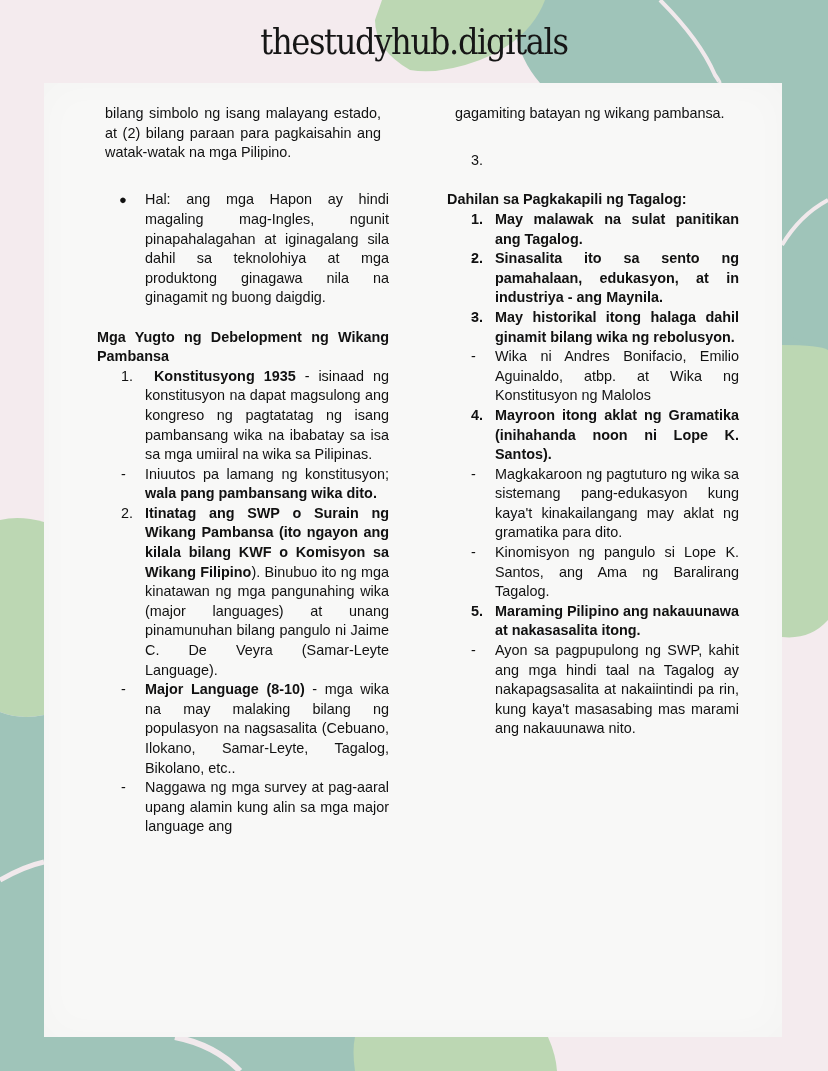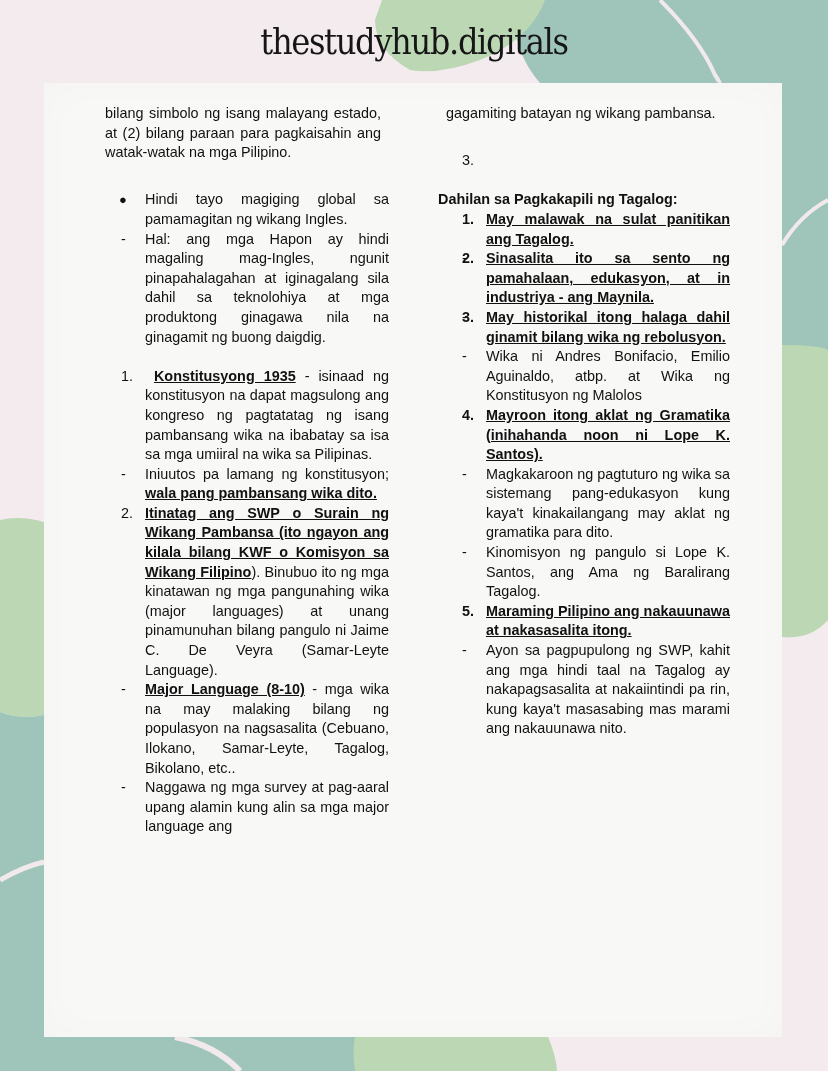--- a/index.html
+++ b/index.html
@@ -19,30 +19,30 @@
   .paper {
     position:absolute; left:44px; top:83px; width:738px; height:954px;
     background:#f8f8f7; z-index:1;
     box-shadow: inset 0 0 40px rgba(0,0,0,0.02);
   }
   .col {
     position:absolute; top:96px; width:292px;
     font-size:14.4px; line-height:19.6px; z-index:2;
   }
   .col.left { left:97px; }
-  .col.right { left:438px; }
+  .col.right { left:447px; }
   .p { text-align:justify; margin:8px; }
   .gap { height:19.6px; }
   .item { position:relative; padding-left:48px; text-align:justify; }
   .item .mk { position:absolute; left:24px; top:0; }
   .item.dash .mk { left:24px; }
   .item.bullet .mk { left:22px; font-size:13px; }
   .item.num .mk { left:24px; }
   .item.numb .mk { left:24px; font-weight:bold; }
-  .b { font-weight:bold;text-decoration:underline; }
+  .b { font-weight:bold; }
   .head { font-weight:bold; text-align:justify; }
 </style>
 </head>
 <body>
 
 <svg class="bg" width="828" height="1071" viewBox="0 0 828 1071">
 
   <path d="M520,0 L828,0 L828,420 Q770,360 760,330 L782,83 L540,83 Q520,60 515,30 Z" fill="#9fc4b9"></path>
   <path d="M700,83 L828,83 L828,350 Q800,345 782,330 L782,83 Z" fill="#9fc4b9"></path>
 
@@ -68,27 +68,27 @@
 
 <div class="title">thestudyhub.digitals</div>
 
 <div class="paper"></div>
 
 <div class="col left">
   <p class="p">bilang simbolo ng isang malayang estado, at (2) bilang paraan para pagkaisahin ang watak-watak na mga Pilipino.</p>
   <div class="gap"></div>
   <div class="item bullet">
     <span class="mk">●</span>
-    <span>Hindi tayo magiging global sa pamamagitan ng wikang Ingles.</span>
   </div>
   <div class="item dash">
     <span class="mk">-</span>
     <span>Hal: ang mga Hapon ay hindi magaling mag-Ingles, ngunit pinapahalagahan at iginagalang sila dahil sa teknolohiya at mga produktong ginagawa nila na ginagamit ng buong daigdig.</span>
   </div>
   <div class="gap"></div>
+  <div class="head">Mga Yugto ng Debelopment ng Wikang Pambansa</div>
   <div class="item num">
     <span class="mk">1.</span>
     &nbsp;<span class="b">Konstitusyong 1935</span><span> - isinaad ng konstitusyon na dapat magsulong ang kongreso ng pagtatatag ng isang pambansang wika na ibabatay sa isa sa mga umiiral na wika sa Pilipinas.</span>
   </div>
   <div class="item dash">
     <span class="mk">-</span>
     <span>Iniuutos pa lamang ng konstitusyon; </span><span class="b">wala pang pambansang wika dito.</span>
   </div>
   <div class="item num">
     <span class="mk">2.</span>

